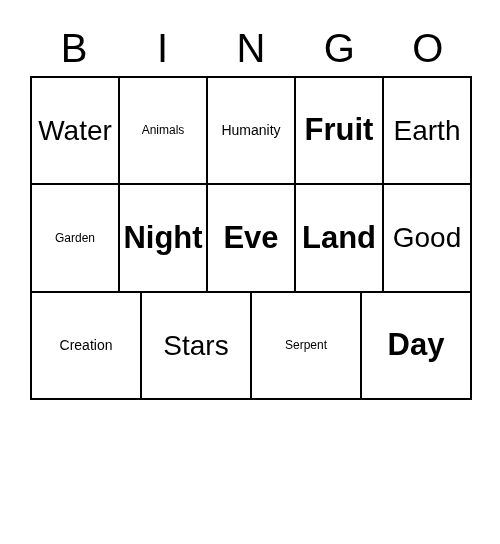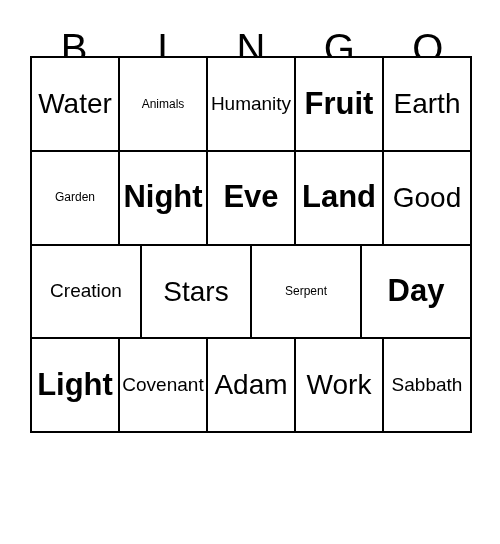--- a/index.html
+++ b/index.html
@@ -42,23 +42,23 @@
     font-weight: 400;
     line-height: 1;
     letter-spacing: 0;
     color: #000000;
   }
 
   
   #grid {
     position: absolute;
     left: 30px;
-    top: 56px;
+    top: 76px;
     width: 442px;
-    height: 377px;
+    height: 324px;
     box-sizing: border-box;
     border-top: 2px solid #000000;
     border-left: 2px solid #000000;
     display: flex;
     flex-direction: column;
     background: #ffffff;
   }
   .grid-row {
     flex: 1 1 0;
     display: flex;
@@ -83,21 +83,21 @@
     line-height: 1.05;
     font-weight: 400;
     color: #000000;
     text-align: center;
   }
 
   
   .fs-xl   { font-size: 31px; font-weight: bold; }
   .fs-lg   { font-size: 28px; }
   .fs-sm   { font-size: 12px; }
-  .fs-xs   { font-size: 19px; }
+  .fs-xs   { font-size: 14px; }
 </style>
 </head>
 <body>
 
 <div id="card">
 
   <div id="header">
     <div class="header-letter">B</div>
     <div class="header-letter">I</div>
     <div class="header-letter">N</div>
@@ -152,32 +152,15 @@
           <span class="cell-text fs-lg">Stars</span>
         </div>
       <div class="cell">
           <span class="cell-text fs-sm">Serpent</span>
         </div>
       <div class="cell">
           <span class="cell-text fs-xl">Day</span>
         </div>
     </div>
 
-    <div class="grid-row">
-      <div class="cell">
-          <span class="cell-text fs-xl">Light</span>
-        </div>
-      <div class="cell">
-          <span class="cell-text fs-xs">Covenant</span>
-        </div>
-      <div class="cell">
-          <span class="cell-text fs-lg">Adam</span>
-        </div>
-      <div class="cell">
-          <span class="cell-text fs-lg">Work</span>
-        </div>
-      <div class="cell">
-          <span class="cell-text fs-xs">Sabbath</span>
-        </div>
-    </div>
 
   </div>
 </div>
 
 </body></html>

